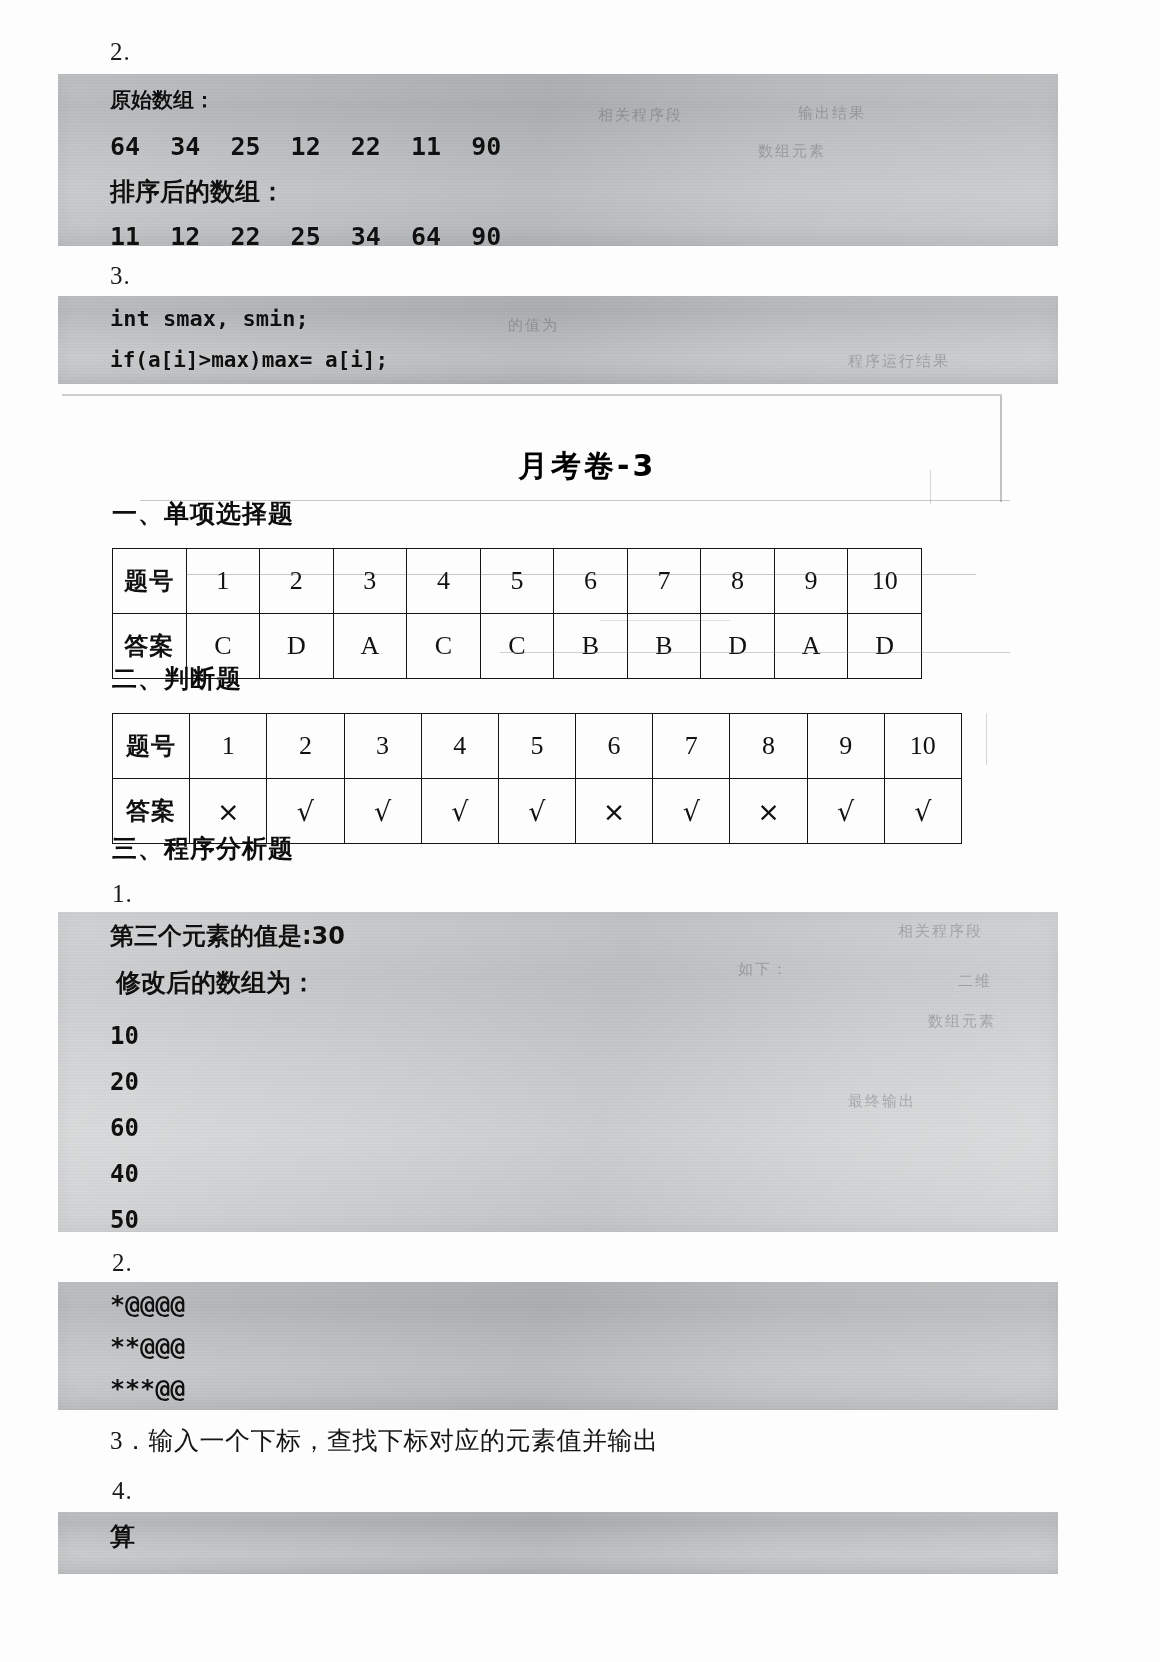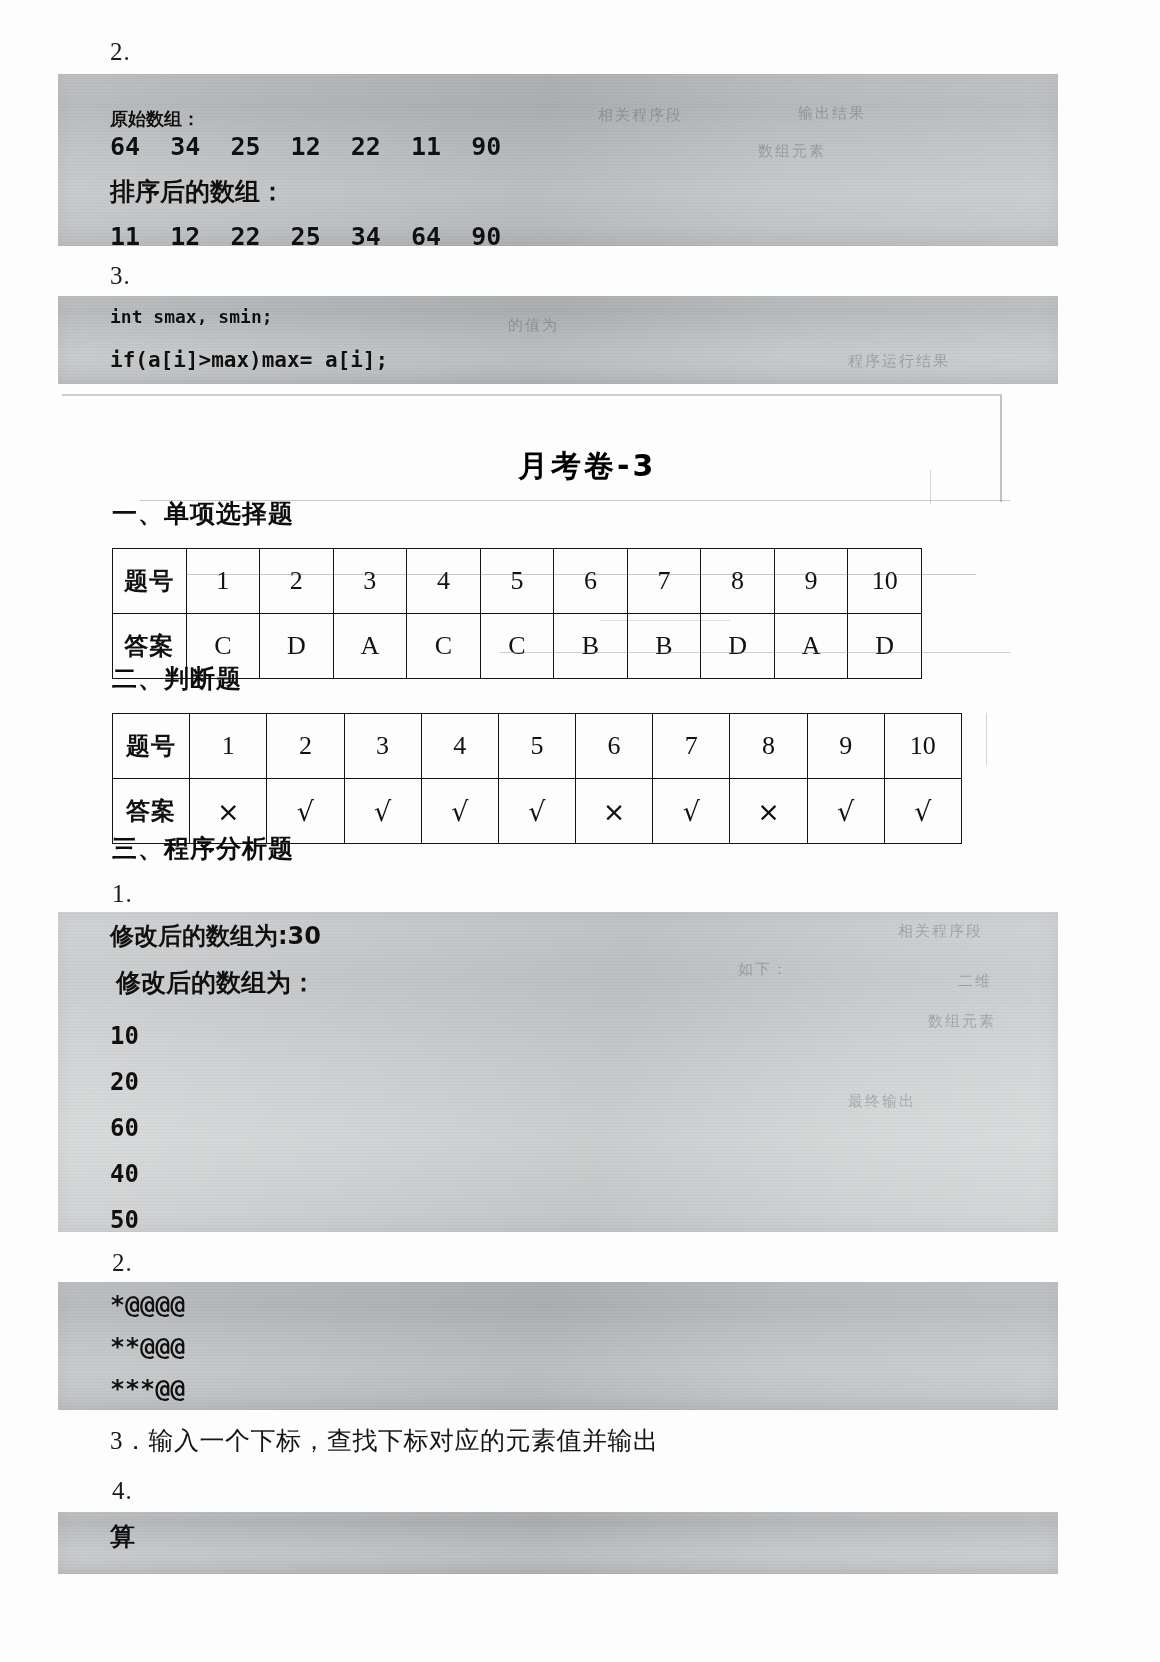--- a/index.html
+++ b/index.html
@@ -186,32 +186,32 @@
 <body>
 
 <div class="page">
 
   <div class="num-label" style="left:110px; top:38px;">2.</div>
 
   <div class="shot" style="left:58px; top:74px; width:1000px; height:172px;">
     <div class="ghost" style="left:540px; top:32px;">相关程序段</div>
     <div class="ghost" style="left:740px; top:30px;">输出结果</div>
     <div class="ghost" style="left:700px; top:68px;">数组元素</div>
-    <div class="ln cn" style="left:52px; top:12px; font-size:18px;margin-top:21px;">原始数组：</div>
+    <div class="ln cn" style="left:52px; top:12px; font-size:21px;">原始数组：</div>
     <div class="ln" style="left:52px; top:58px; font-size:25px;">64  34  25  12  22  11  90</div>
     <div class="ln cn" style="left:52px; top:101px; font-size:25px;">排序后的数组：</div>
     <div class="ln" style="left:52px; top:148px; font-size:25px;">11  12  22  25  34  64  90</div>
   </div>
 
   <div class="num-label" style="left:110px; top:262px;">3.</div>
 
   <div class="shot" style="left:58px; top:296px; width:1000px; height:88px;">
     <div class="ghost" style="left:450px; top:20px;">的值为</div>
     <div class="ghost" style="left:790px; top:56px;">程序运行结果</div>
-    <div class="ln" style="left:52px; top:10px; font-size:18px;">int smax, smin;</div>
+    <div class="ln" style="left:52px; top:10px; font-size:22px;">int smax, smin;</div>
     <div class="ln" style="left:52px; top:52px; font-size:21px;">if(a[i]&gt;max)max= a[i];</div>
   </div>
 
   <div class="edge-line" style="left:62px; top:394px; width:940px; height:1.5px; background:rgba(130,132,136,0.40);"></div>
   <div class="edge-line" style="left:1000px; top:396px; width:1.5px; height:106px;"></div>
   <div class="edge-line" style="left:930px; top:470px; width:1.2px; height:34px; background:rgba(140,142,146,0.35);"></div>
 
   <div class="paper-title" style="left:518px; top:446px;">月考卷-3</div>
 
   <div class="section-head" style="left:112px; top:497px;">一、单项选择题</div>
@@ -291,21 +291,21 @@
 
   <div class="num-label" style="left:112px; top:880px;">1.</div>
 
   <div class="shot light" style="left:58px; top:912px; width:1000px; height:320px;">
     <div class="ghost" style="left:840px; top:10px;">相关程序段</div>
     <div class="ghost" style="left:680px; top:48px;">如下：</div>
     <div class="ghost" style="left:870px; top:100px;">数组元素</div>
     <div class="ghost" style="left:790px; top:180px;">最终输出</div>
     <div class="ghost" style="left:900px; top:60px;">二维</div>
 
-    <div class="ln cn" style="left:52px; top:8px; font-size:24px;">修改后的数组为:30</div>
+    <div class="ln cn" style="left:52px; top:8px; font-size:24px;">第三个元素的值是:30</div>
     <div class="ln cn" style="left:52px; top:54px; font-size:25px;margin-left:6px;">修改后的数组为：</div>
     <div class="ln" style="left:52px; top:110px; font-size:24px;">10</div>
     <div class="ln" style="left:52px; top:156px; font-size:24px;">20</div>
     <div class="ln" style="left:52px; top:202px; font-size:24px;">60</div>
     <div class="ln" style="left:52px; top:248px; font-size:24px;">40</div>
     <div class="ln" style="left:52px; top:294px; font-size:24px;">50</div>
   </div>
 
   <div class="num-label" style="left:112px; top:1249px;">2.</div>
 

